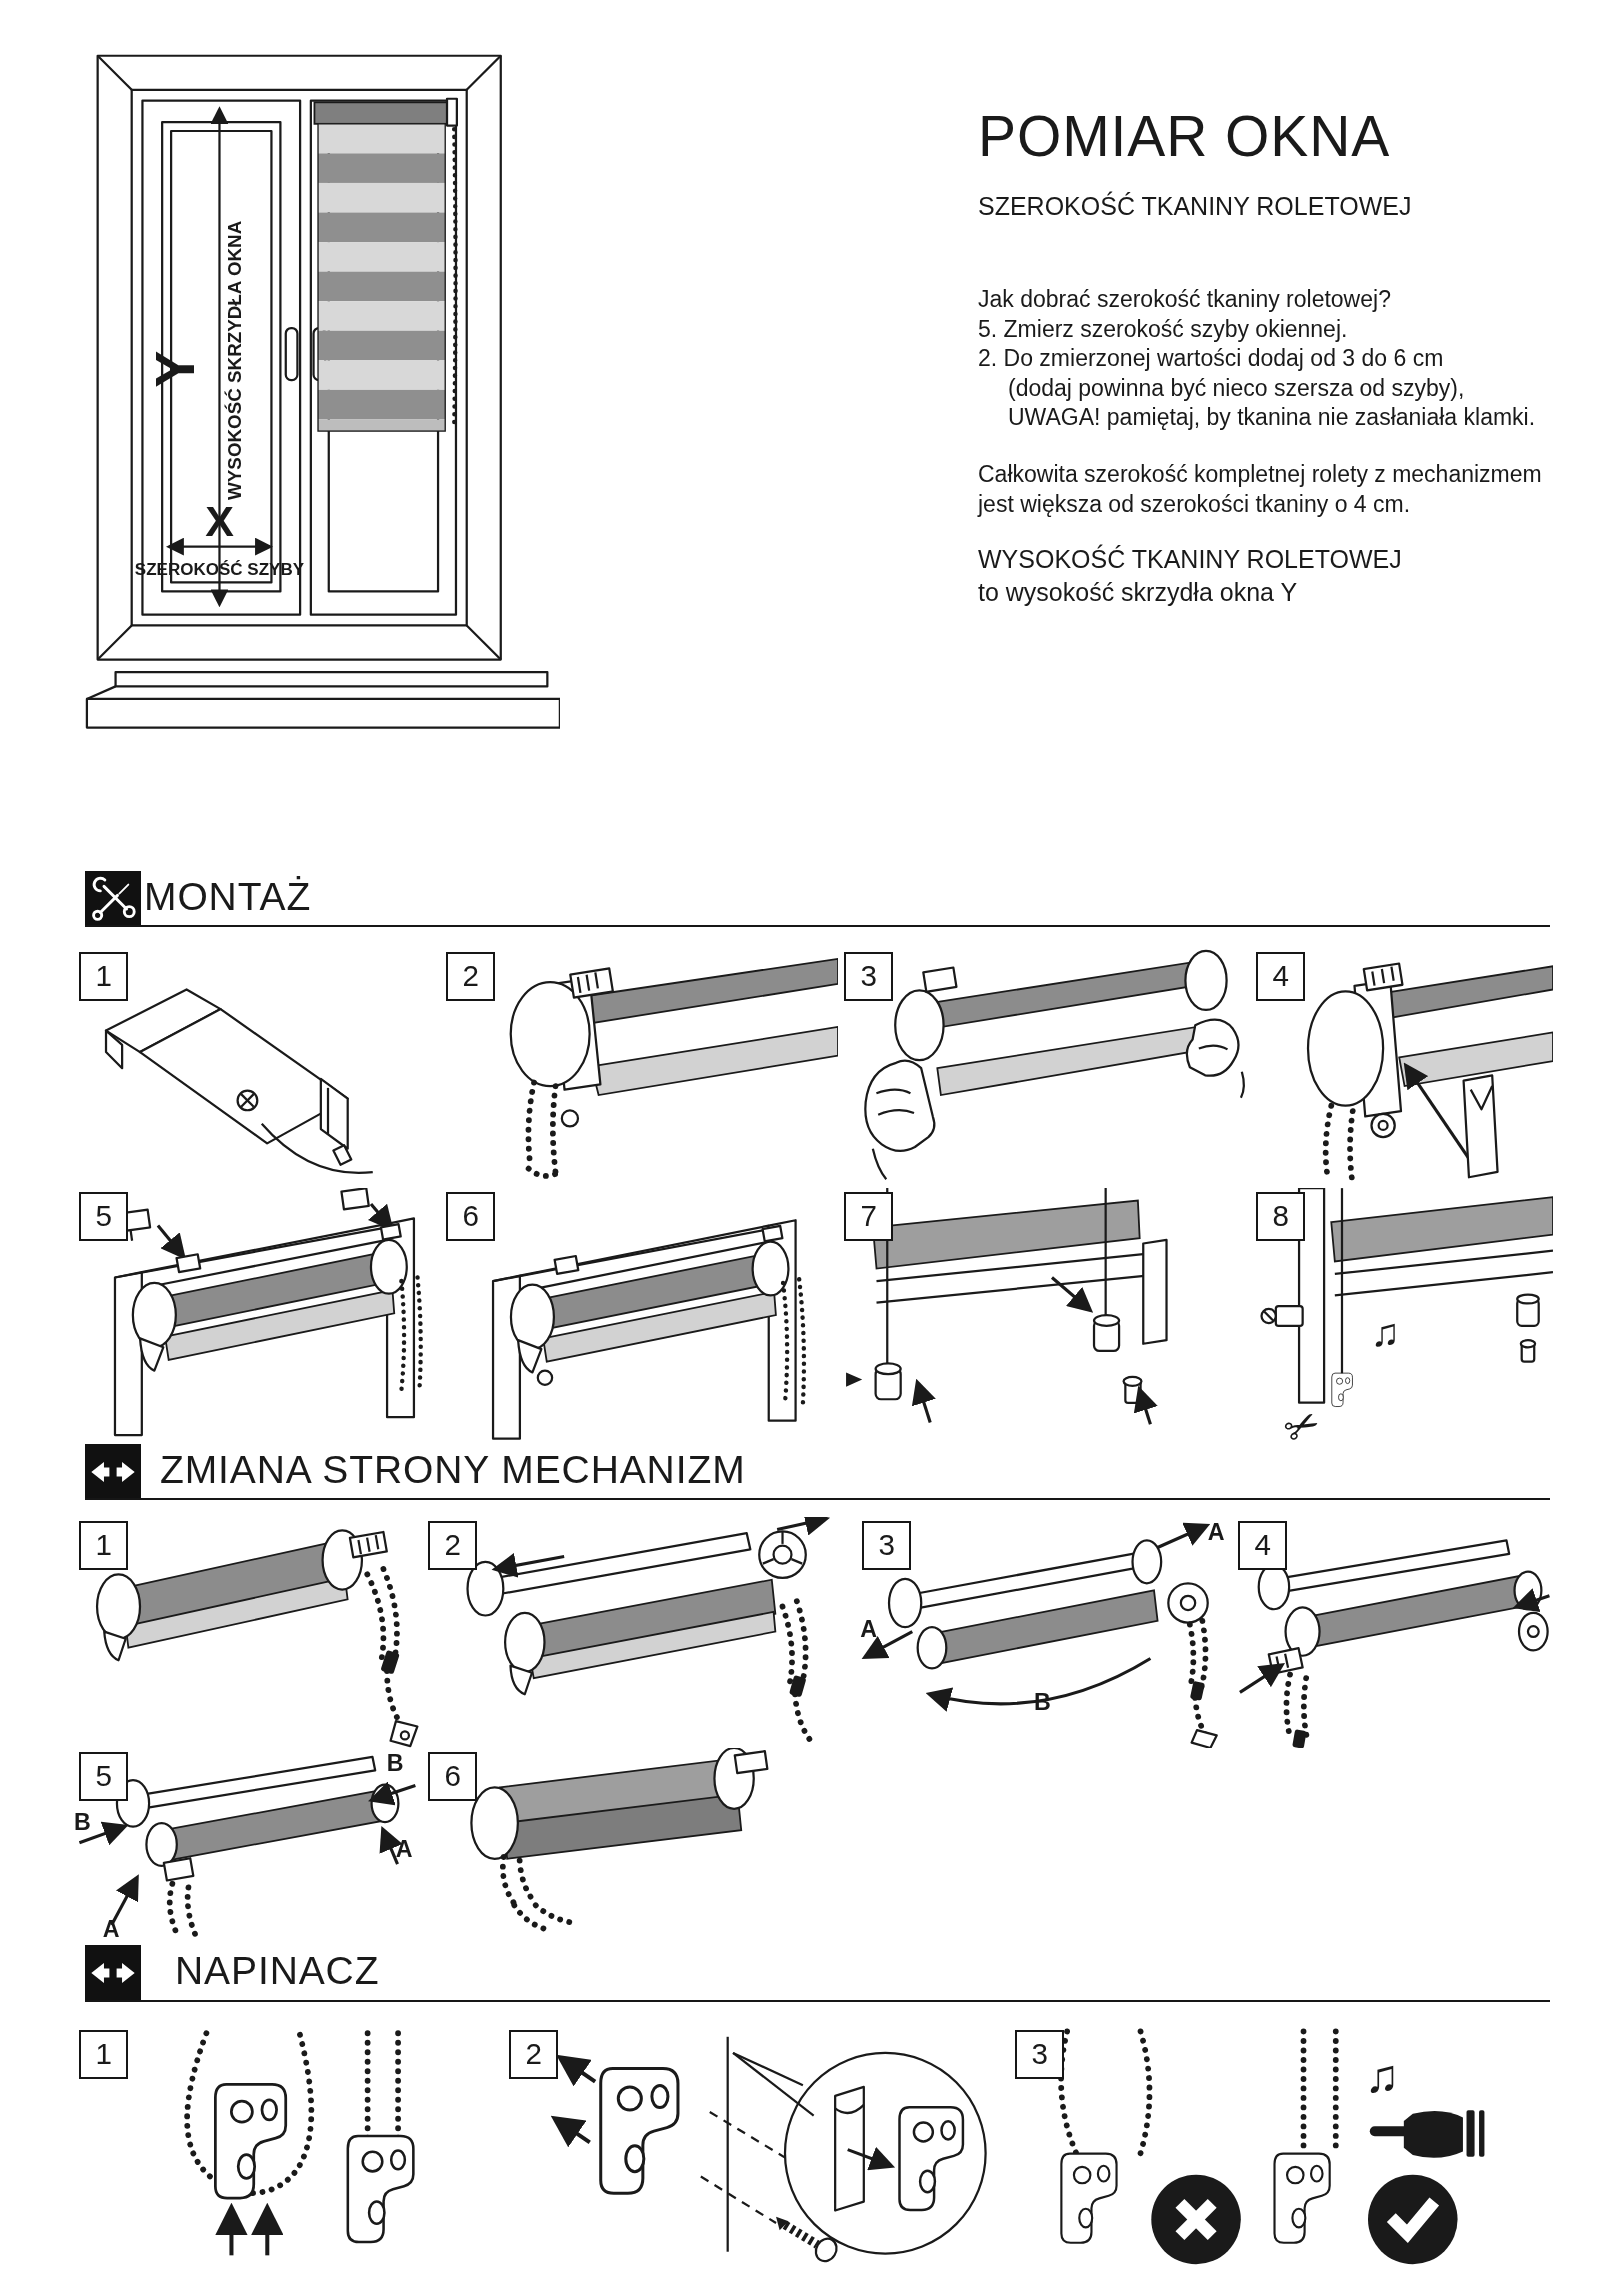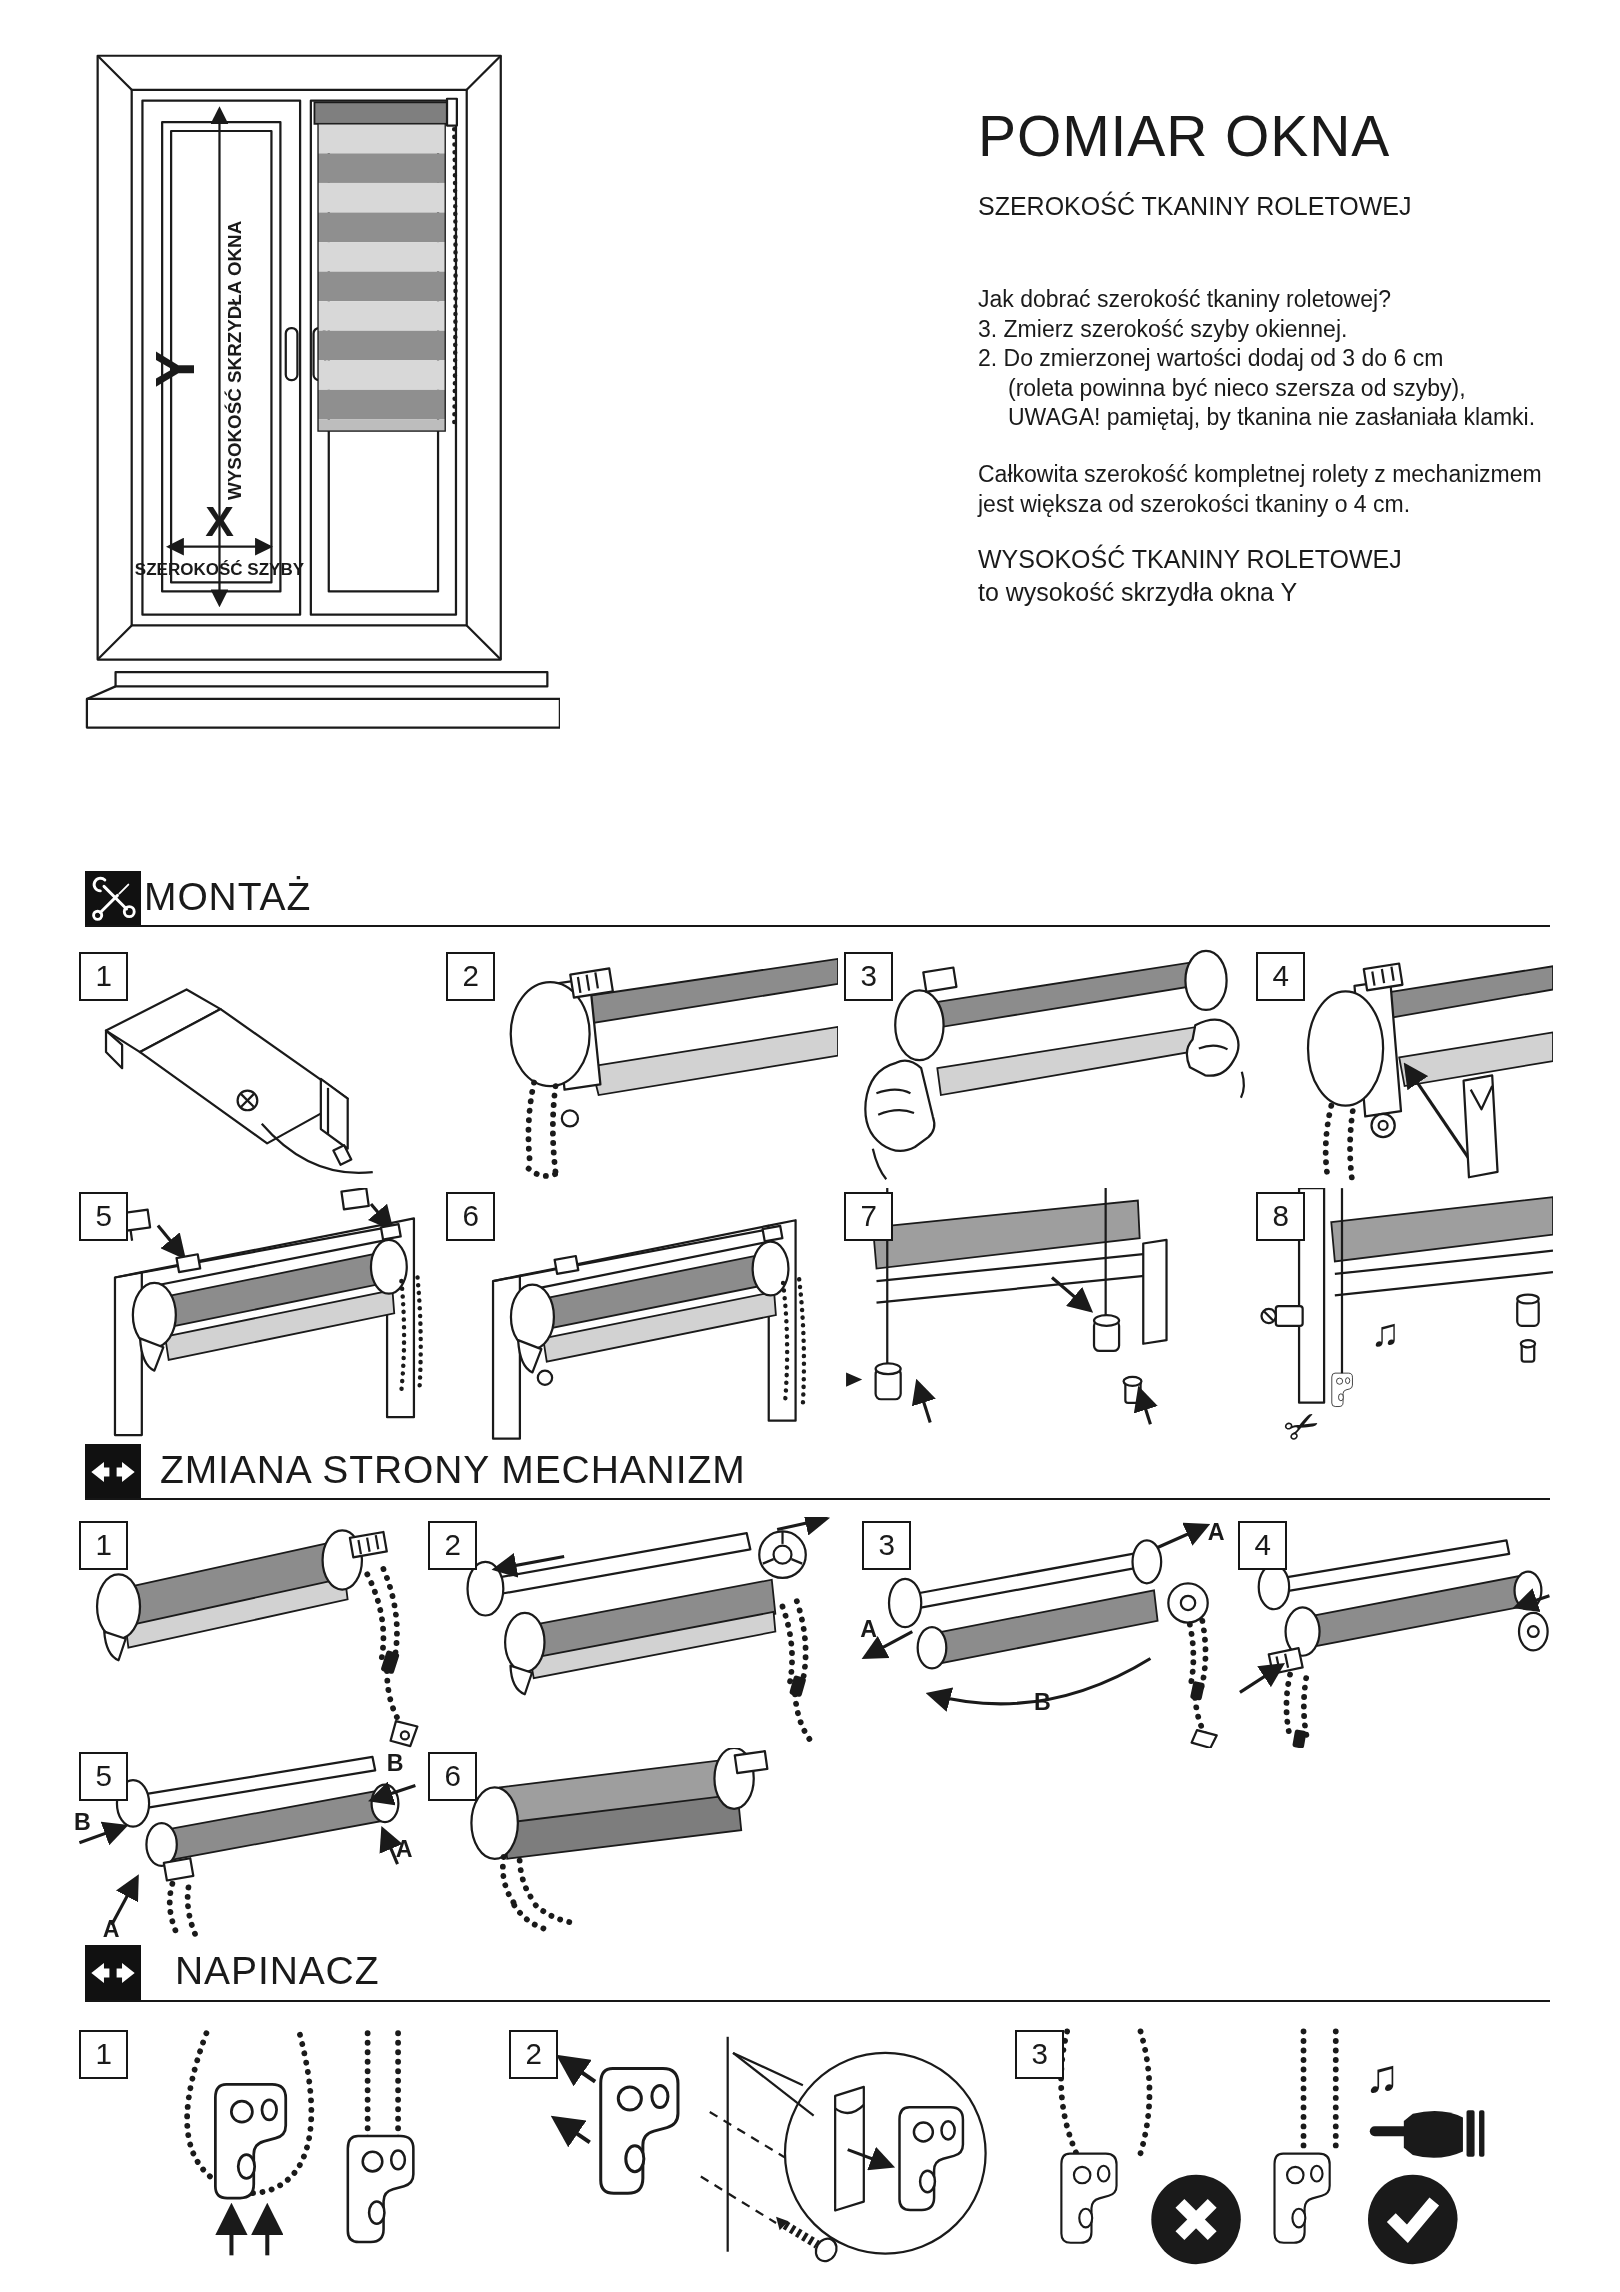--- a/index.html
+++ b/index.html
@@ -106,23 +106,23 @@
   </svg>
 
   <div class="abs doc-title" style="left:978px;top:91px">POMIAR OKNA</div>
 
   <div class="abs" style="left:978px;top:190px">
     <div class="bold-head">SZEROKOŚĆ TKANINY ROLETOWEJ</div>
   </div>
 
   <div class="abs" style="left:978px;top:285px">
     <div class="body-line">Jak dobrać szerokość tkaniny roletowej?</div>
-    <div class="body-line">3. Zmierz szerokość szyby okiennej.</div>
+    <div class="body-line">5. Zmierz szerokość szyby okiennej.</div>
     <div class="body-line">2. Do zmierzonej wartości dodaj od 3 do 6 cm</div>
-    <div class="body-line ind">(roleta powinna być nieco szersza od szyby),</div>
+    <div class="body-line ind">(dodaj powinna być nieco szersza od szyby),</div>
     <div class="body-line ind">UWAGA! pamiętaj, by tkanina nie zasłaniała klamki.</div>
   </div>
 
   <div class="abs" style="left:978px;top:460px">
     <div class="body-line">Całkowita szerokość kompletnej rolety z mechanizmem</div>
     <div class="body-line">jest większa od szerokości tkaniny o 4 cm.</div>
   </div>
 
   <div class="abs" style="left:978px;top:543px">
     <div class="bold-head">WYSOKOŚĆ TKANINY ROLETOWEJ</div>

